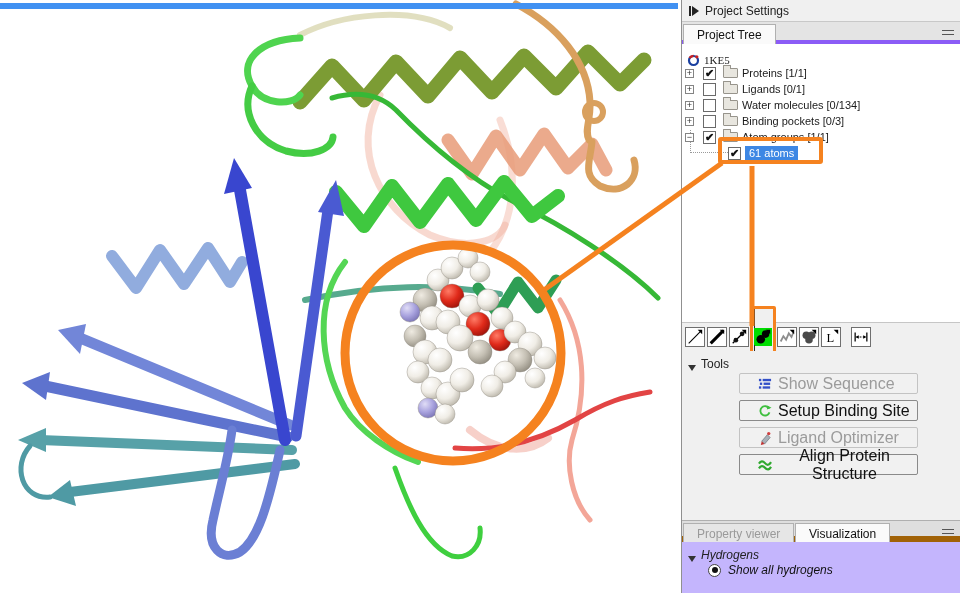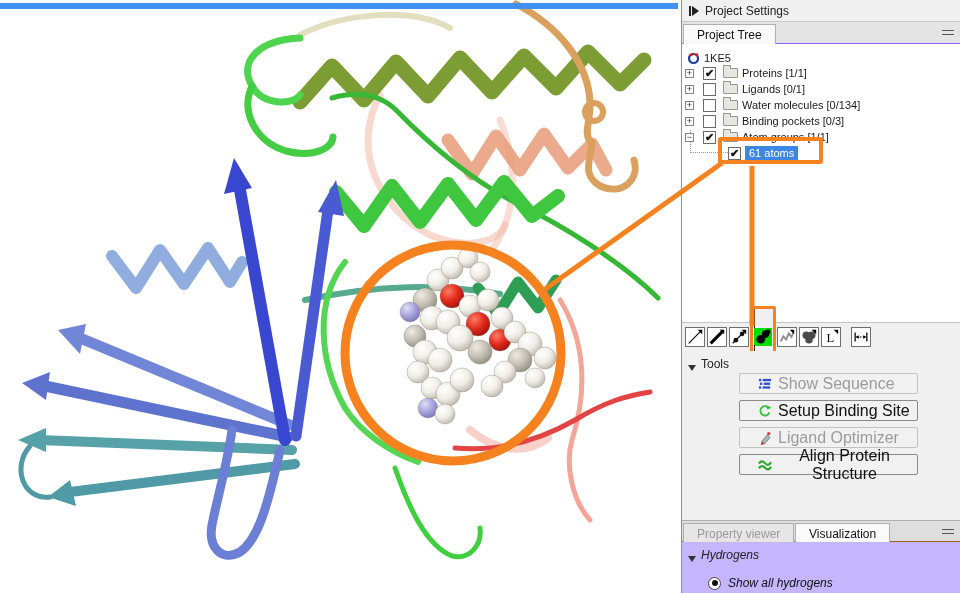--- a/index.html
+++ b/index.html
@@ -22,55 +22,55 @@
 
   
   .panel{position:absolute;left:681px;top:0;width:279px;height:593px;background:#F0F0F0;border-left:1px solid #909090;box-sizing:border-box;}
   .panel *{box-sizing:border-box;}
 
   .ps-header{position:absolute;left:0;top:0;width:100%;height:22px;background:#F0F0F0;border-bottom:1px solid #C8C8C8;display:flex;align-items:center;padding-left:7px;font-size:12px;color:#222;}
   .expand-icon{display:inline-flex;align-items:center;margin-right:6px;}
   .expand-icon .bar{width:2px;height:10px;background:#222;margin-right:1px;}
   .expand-icon .tri{width:0;height:0;border-left:7px solid #222;border-top:5px solid transparent;border-bottom:5px solid transparent;}
 
-  .tab-row{position:absolute;left:0;top:22px;width:100%;height:22px;background:#E4E4E4;border-bottom:1px solid #8b5cf6;}
+  .tab-row{position:absolute;left:0;top:22px;width:100%;height:22px;background:#E4E4E4;border-bottom:4px solid #8b5cf6;}
   .tab{position:absolute;top:2px;height:20px;padding:0 13px;font-size:12px;display:flex;align-items:center;border:1px solid #B0B0B0;border-bottom:none;background:#FAFAFA;color:#111;}
   .tab.inactive{background:#E6E6E6;color:#9A9A9A;}
   .minimize{position:absolute;right:6px;top:8px;width:12px;height:5px;border-top:1px solid #555;border-bottom:1px solid #555;cursor:pointer;}
 
   .tree{position:absolute;left:0;top:44px;width:100%;height:278px;background:#fff;font-size:11px;overflow:hidden;}
   .trow{position:absolute;left:0;width:100%;height:16px;display:flex;align-items:center;}
   .expander{width:9px;height:9px;border:1px solid #848484;background:#fff;margin-left:3px;flex:none;display:flex;align-items:center;justify-content:center;font-size:9px;line-height:7px;color:#333;cursor:pointer;}
   .cb{width:13px;height:13px;border:1px solid #6A6A6A;background:#fff;margin-left:9px;flex:none;display:flex;align-items:center;justify-content:center;font-size:11px;font-weight:bold;color:#111;cursor:pointer;}
   .folder{width:15px;height:10px;background:#E8E6DF;border:1px solid #97948C;border-radius:1px;margin-left:7px;position:relative;flex:none;}
   .folder::before{content:"";position:absolute;left:-1px;top:-4px;width:6px;height:3px;background:#E8E6DF;border:1px solid #97948C;border-bottom:none;border-radius:1px 1px 0 0;}
   .tlabel{margin-left:4px;white-space:nowrap;cursor:default;}
   .tlabel.selected{background:var(--sel-blue);color:#fff;padding:1px 4px;}
-  .root-row{position:absolute;left:0;top:8px;height:16px;display:flex;}
+  .root-row{position:absolute;left:0;top:8px;height:16px;display:flex;align-items:center;font-family:Liberation Serif, serif;}
   .connector{position:absolute;left:8px;top:86px;width:38px;height:23px;border-left:1px dotted #9a9a9a;border-bottom:1px dotted #9a9a9a;}
   .orange-box{position:absolute;border:4px solid var(--orange);border-radius:3px;z-index:40;pointer-events:none;}
 
   .display-toolbar{position:absolute;left:0;top:322px;width:100%;height:29px;background:#F0F0F0;border-top:1px solid #C6C6C6;display:flex;align-items:center;padding-left:3px;}
   .ticon{width:20px;height:20px;background:#fff;border:1px solid #6F6F6F;margin-right:2px;flex:none;cursor:pointer;}
   .ticon svg{display:block;}
   .ticon-wrap{border:3px solid var(--orange);border-radius:2px;padding:1px;margin:-4px 0 -4px -1px;margin-right:1px;background:#F0F0F0;}
   .ticon-wrap .ticon{margin:0;}
   .gap8{width:8px;flex:none;}
 
   .tools-sec{position:absolute;left:0;top:351px;width:100%;height:169px;background:#F0F0F0;}
   .sec-label{display:flex;align-items:flex-end;gap:5px;font-size:12px;color:#222;padding:6px 0 0 6px;cursor:pointer;}
   .tri-down{width:0;height:0;border-top:6px solid #333;border-left:4px solid transparent;border-right:4px solid transparent;}
   .btn-col{position:absolute;left:57px;top:22px;width:179px;}
   .tbtn{width:100%;height:21px;margin-bottom:6px;background:#F1F1F1;border:1px solid #8A8A8A;border-radius:2px;display:flex;align-items:center;justify-content:flex-start;padding-left:18px;gap:6px;font-size:16px;color:#111;cursor:pointer;}
   .tbtn.disabled{border-color:#C3C3C3;color:#9B9B9B;cursor:default;}
   .tbtn svg{flex:none;}
 
-  .bottom-tabs{position:absolute;left:0;top:520px;width:100%;height:22px;background:#DEDEDE;border-top:1px solid #AFAFAF;border-bottom:1px solid #a16207;}
+  .bottom-tabs{position:absolute;left:0;top:520px;width:100%;height:22px;background:#DEDEDE;border-top:1px solid #AFAFAF;border-bottom:6px solid #a16207;}
   .hydro{position:absolute;left:0;top:542px;width:100%;height:51px;background:#c4b5fd;font-style:italic;}
-  .radio-row{display:flex;align-items:center;gap:7px;margin:14px 0 0 26px;font-size:12px;color:#111;cursor:pointer;}
+  .radio-row{display:flex;align-items:center;gap:7px;margin:1px 0 0 26px;font-size:12px;color:#111;cursor:pointer;}
   .radio{width:13px;height:13px;border:1px solid #444;border-radius:50%;background:#fff;display:flex;align-items:center;justify-content:center;flex:none;}
   .radio .dot{width:6px;height:6px;border-radius:50%;background:#111;}
 </style>
 </head>
 <body>
 
 <div id="app">
 
   <div class="viewer">
     <svg width="681" height="593" viewBox="0 0 681 593">

